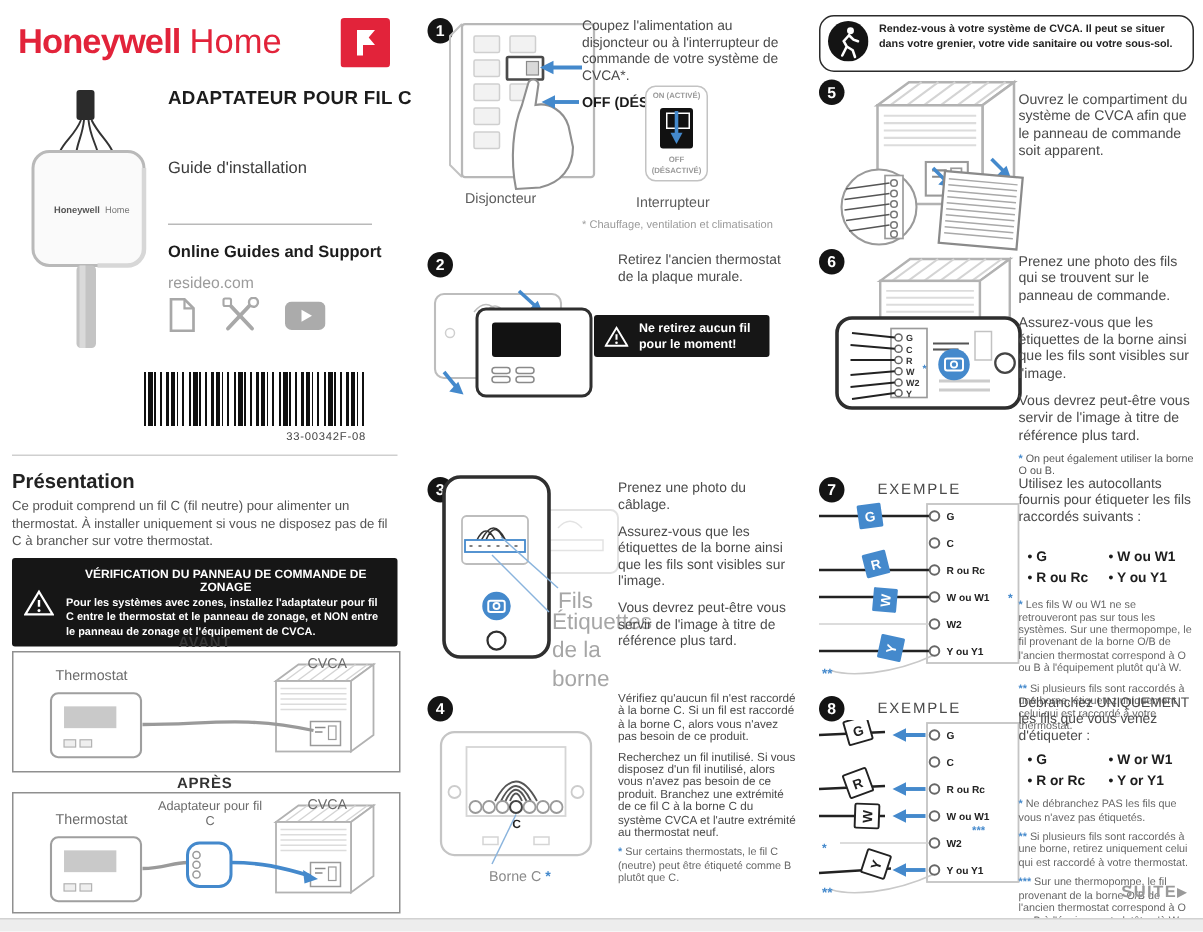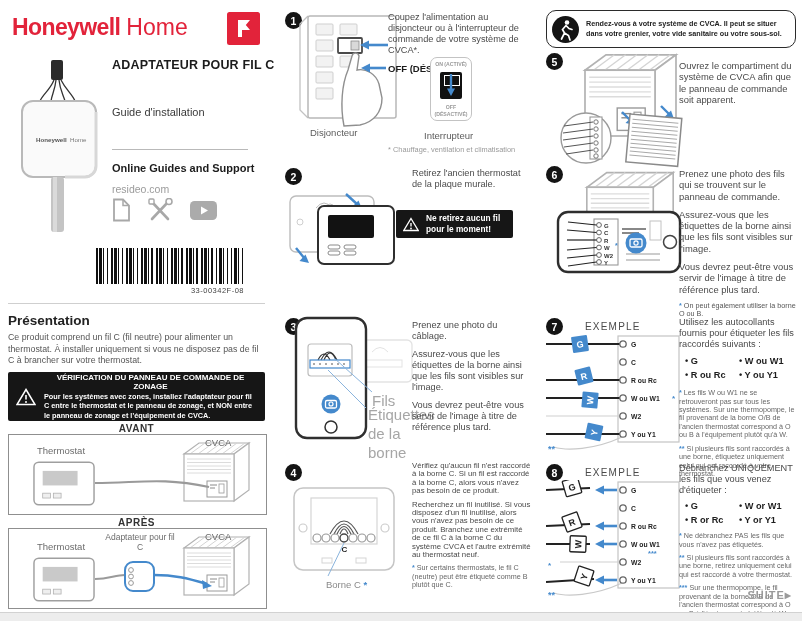--- a/index.html
+++ b/index.html
@@ -44,21 +44,21 @@
   .tight p{margin:0 0 5px}
   .boldline{font-size:9.5px;font-weight:800;color:#1a1a1a;position:relative}
   .fn{font-size:7.2px;line-height:1.17;color:#666;margin-top:5px}
   .fn-dark{color:#555}
   .bmark{color:#4489cc;font-weight:800}
   .caption{font-size:9.5px;color:#5c5c5c}
   .small-fn{font-size:7.4px;color:#9a9a9a}
   .graylabel{font-size:15px;color:#a6a6a6;line-height:1.25}
   .warn-small{background:#161616;color:#fff;border-radius:2px;display:flex;align-items:center;gap:7px;padding:4px 7px;box-sizing:border-box}
   .warn-small .wtxt{font-size:8.3px;font-weight:800;line-height:1.3}
-  .banner{border:1.5px solid #2b2b2b;border-radius:10px;display:flex;align-items:center;gap:7px;padding:3px 8px 3px 5px;box-sizing:border-box;background:#fff}
+  .banner{border:1.5px solid #2b2b2b;border-radius:10px;display:flex;align-items:flex-start;gap:7px;padding:3px 8px 3px 5px;box-sizing:border-box;background:#fff}
   .banner-t{font-size:7.2px;font-weight:700;color:#222;line-height:1.4}
   .example{font-size:10px;color:#4a4a4a;letter-spacing:1.2px}
   .bullets{display:grid;grid-template-columns:54px 1fr;row-gap:3px;margin:5px 0 6px 6px;
     font-size:9.2px;font-weight:800;color:#1d1d1d}
   .bi::before{content:"• "}
   .suite{font-size:11px;font-weight:800;color:#9a9a9a;letter-spacing:1px;text-align:right}
 
   
   .switch-shell{border:1.5px solid #c3c3c3;border-radius:7px;width:42px;height:64px;box-sizing:border-box;
     display:flex;flex-direction:column;align-items:center;justify-content:space-between;padding:3px 0;background:#fff}
@@ -161,21 +161,21 @@
 </div>
 
 <div class="abs barcode" style="left:96px;top:248px"></div>
 <div class="abs barcode-label" style="left:96px;top:286px;width:148px">33-00342F-08</div>
 
 <div class="abs hr" style="left:8px;top:303px;width:257px;background:#cfcfcf"></div>
 
 <div class="abs pres-h" style="left:8px;top:313px">Présentation</div>
 <div class="abs pres-b" style="left:8px;top:332px;width:256px">Ce produit comprend un fil C (fil neutre) pour alimenter un thermostat. À installer uniquement si vous ne disposez pas de fil C à brancher sur votre thermostat.</div>
 
-<div class="abs blackbox" style="left:8px;top:372px;width:257px;height:49px">
+<div class="abs blackbox" style="left:8px;top:372px;width:257px;height:59px">
   <svg width="20" height="18" viewBox="0 0 20 18" style="flex:0 0 auto">
     <polygon points="10,1.5 19,16.5 1,16.5" fill="none" stroke="#fff" stroke-width="1.5"></polygon>
     <line x1="10" y1="7" x2="10" y2="11.5" stroke="#fff" stroke-width="1.6"></line>
     <circle cx="10" cy="14" r="1" fill="#fff"></circle>
   </svg>
   <div style="flex:1">
     <div class="zone-title">VÉRIFICATION DU PANNEAU DE COMMANDE DE ZONAGE</div>
     <div class="zone-body">Pour les systèmes avec zones, installez l'adaptateur pour fil C entre le thermostat et le panneau de zonage, et NON entre le panneau de zonage et l'équipement de CVCA.</div>
   </div>
 </div>
@@ -478,21 +478,21 @@
       <text x="-4.5" y="3.5" class="tagtxt">W</text>
     </g>
     <g transform="translate(48,98) rotate(-78)">
       <rect x="-8" y="-8" width="16" height="16" rx="1" fill="#4489cc"></rect>
       <text x="-3.5" y="3.5" class="tagtxt">Y</text>
     </g>
     <text x="2" y="118" class="astx" style="font-size:9px">**</text>
   </svg>
 </div>
 <div class="abs body-t" style="left:679px;top:317px;width:118px;font-size:9.2px">
-  <p style="margin-bottom:6px">Utilisez les autocollants fournis pour étiqueter les fils raccordés suivants :</p>
+  <p style="margin-bottom:16px">Utilisez les autocollants fournis pour étiqueter les fils raccordés suivants :</p>
   <div class="bullets">
     <div class="bi">G</div>
     <div class="bi">W ou W1</div>
     <div class="bi">R ou Rc</div>
     <div class="bi">Y ou Y1</div>
   </div>
   <div class="fn" style="margin-top:8px">
     <span class="bmark">*</span> <span>Les fils W ou W1 ne se retrouveront pas sur tous les systèmes. Sur une thermopompe, le fil provenant de la borne O/B de l'ancien thermostat correspond à O ou B à l'équipement plutôt qu'à W.</span>
   </div>
   <div class="fn">

